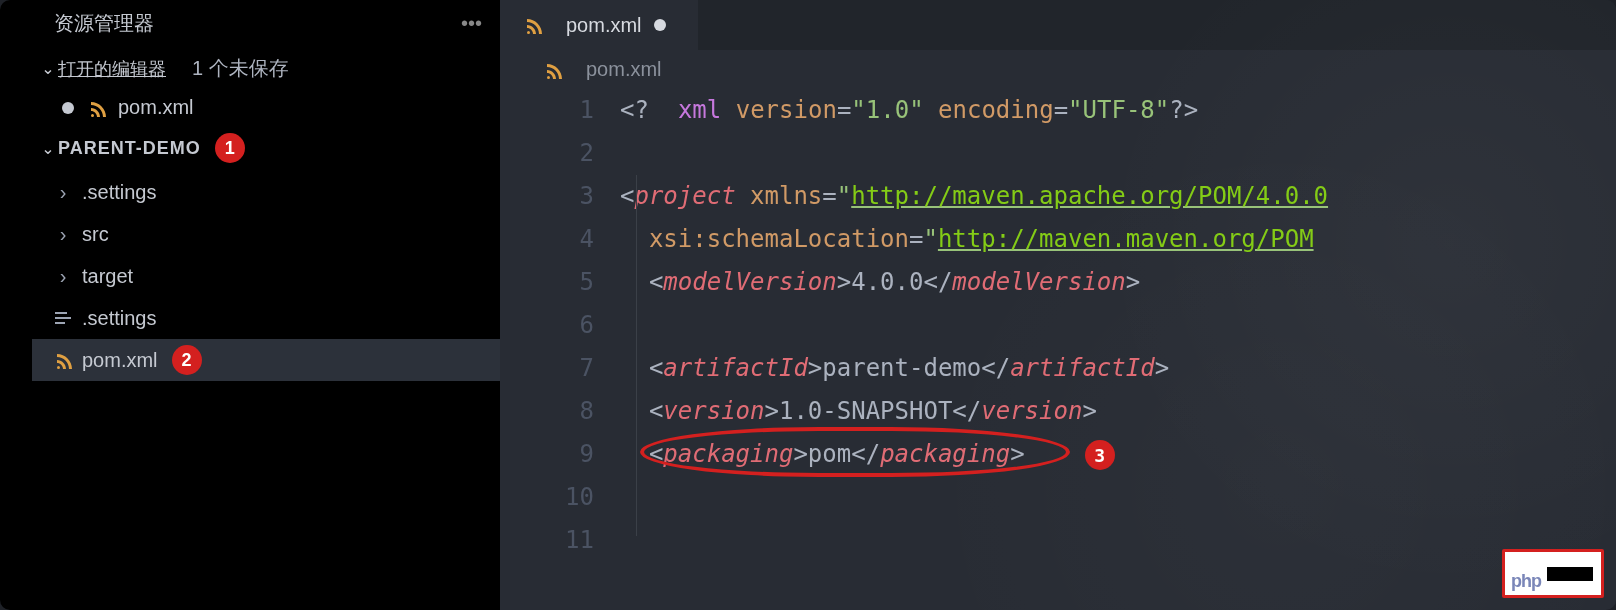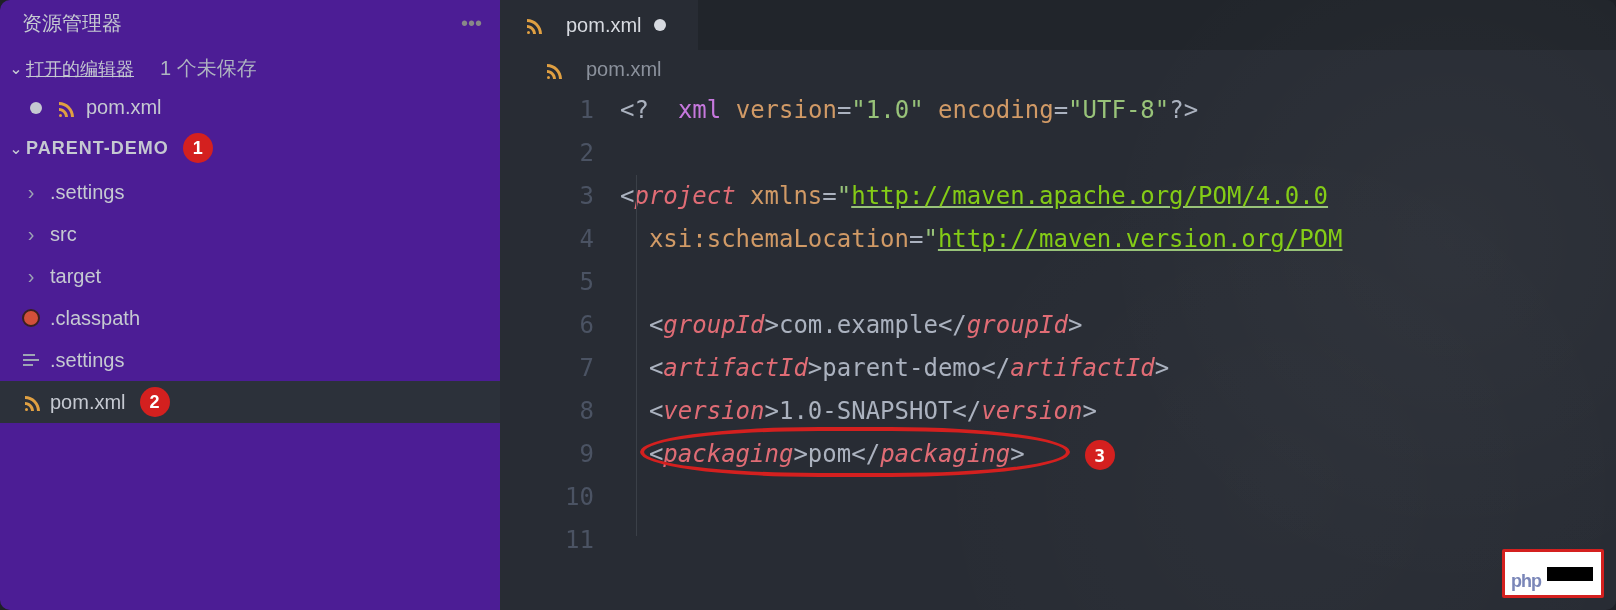--- a/index.html
+++ b/index.html
@@ -8,21 +8,21 @@
   background:#1e2127;
   font-family:"Segoe UI","Microsoft YaHei",sans-serif;
   color:#abb2bf;
   overflow:hidden;
   display:flex;
   position:relative;
   font-size:20px;
 }
 
 
-.sidebar { width:500px; background:#4c1d95; display:flex; flex-direction:column; border-radius:10px 0 0 10px; }
+.sidebar { width:500px; background:#000000; display:flex; flex-direction:column; border-radius:10px 0 0 10px;padding-left:32px; }
 .sb-header { display:flex; align-items:center; justify-content:space-between; padding:10px 18px 10px 22px; color:#c5c9d1;}
 .sb-title { font-size:20px;}
 .sb-more { color:#888; cursor:pointer; font-size:20px;}
 .section { display:flex; align-items:center; padding:8px 8px 8px 6px; color:#c5c9d1; cursor:pointer; }
 .chev { width:20px; text-align:center; font-size:16px; color:#c5c9d1;}
 .sec-label { font-size:18px;text-decoration:underline;}
 .sec-count { margin-left:26px; font-size:20px; color:#aeb4c0;}
 .open-file { display:flex; align-items:center; padding:6px 8px 6px 30px; cursor:pointer;}
 .dot { width:12px; height:12px; border-radius:50%; background:#c5c9d1; margin-right:14px;}
 .rss { width:18px; height:18px; margin-right:12px; display:flex; align-items:center; justify-content:center;}
@@ -115,26 +115,20 @@
       <div class="tree-row">
         <span class="tree-icon">›</span>
         <span class="tree-label">src</span>
       </div>
       <div class="tree-row">
         <span class="tree-icon">›</span>
         <span class="tree-label">target</span>
       </div>
       <div class="tree-row">
         <span class="tree-icon">
-          <span class="disk"></span>
-        </span>
-        <span class="tree-label">.classpath</span>
-      </div>
-      <div class="tree-row">
-        <span class="tree-icon">
           <span class="lines-icon">
             <span></span>
             <span></span>
             <span></span>
           </span>
         </span>
         <span class="tree-label">.settings</span>
       </div>
       <div class="tree-row selected">
         <span class="tree-icon">
@@ -184,23 +178,23 @@
         <div class="row">8</div>
         <div class="row">9</div>
         <div class="row">10</div>
         <div class="row">11</div>
       </div>
     <div class="lines" id="lines">
       <div class="indent-guide"></div>
     <div class="row"><span class="p1">&lt;?</span><span class="kw">xml</span><span class="p1"> </span><span class="attr">version</span><span class="p1">=</span><span class="str">"1.0"</span><span class="p1"> </span><span class="attr">encoding</span><span class="p1">=</span><span class="str">"UTF-8"</span><span class="p1">?&gt;</span></div>
         <div class="row"></div>
         <div class="row"><span class="p1">&lt;</span><span class="tag">project</span><span class="p1"> </span><span class="attr">xmlns</span><span class="p1">=</span><span class="str">"</span><span class="url">http://maven.apache.org/POM/4.0.0</span></div>
-        <div class="row"><span class="p1">  </span><span class="attr">xsi:schemaLocation</span><span class="p1">=</span><span class="str">"</span><span class="url">http://maven.version.org/POM</span></div>
+        <div class="row"><span class="p1">  </span><span class="attr">xsi:schemaLocation</span><span class="p1">=</span><span class="str">"</span><span class="url">http://maven.maven.org/POM</span></div>
+        <div class="row"><span class="p1">  &lt;</span><span class="tag">modelVersion</span><span class="p1">&gt;</span><span class="txt">4.0.0</span><span class="p1">&lt;/</span><span class="tag">modelVersion</span><span class="p1">&gt;</span></div>
         <div class="row"></div>
-        <div class="row"><span class="p1">  &lt;</span><span class="tag">groupId</span><span class="p1">&gt;</span><span class="txt">com.example</span><span class="p1">&lt;/</span><span class="tag">groupId</span><span class="p1">&gt;</span></div>
         <div class="row"><span class="p1">  &lt;</span><span class="tag">artifactId</span><span class="p1">&gt;</span><span class="txt">parent-demo</span><span class="p1">&lt;/</span><span class="tag">artifactId</span><span class="p1">&gt;</span></div>
         <div class="row"><span class="p1">  &lt;</span><span class="tag">version</span><span class="p1">&gt;</span><span class="txt">1.0-SNAPSHOT</span><span class="p1">&lt;/</span><span class="tag">version</span><span class="p1">&gt;</span></div>
         <div class="row"><span style="position: relative; display: inline-block;"><span class="p1">  &lt;</span><span class="tag">packaging</span><span class="p1">&gt;</span><span class="txt">pom</span><span class="p1">&lt;/</span><span class="tag">packaging</span><span class="p1">&gt;</span><span class="ellipse" style="left: 20px; top: -6px; width: 430px; height: 50px;"></span></span><span class="badge" style="display: inline-flex; margin-left: 60px; vertical-align: middle;">3</span></div>
         <div class="row"></div>
       </div>
   </div>
 
   <div class="wm">
     <span class="php">php</span>
     <span class="bar"></span>

